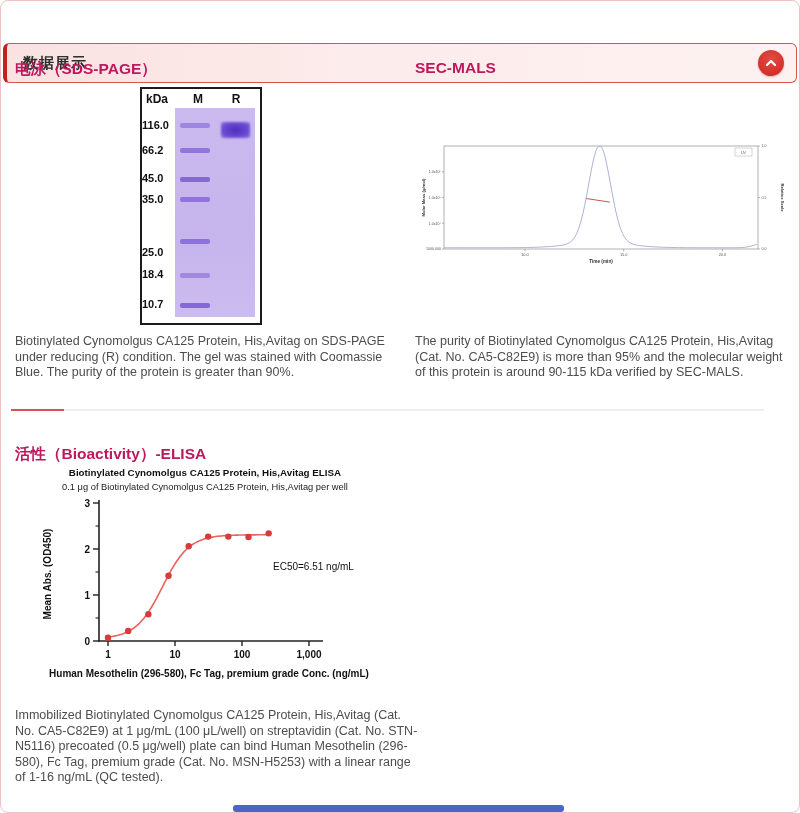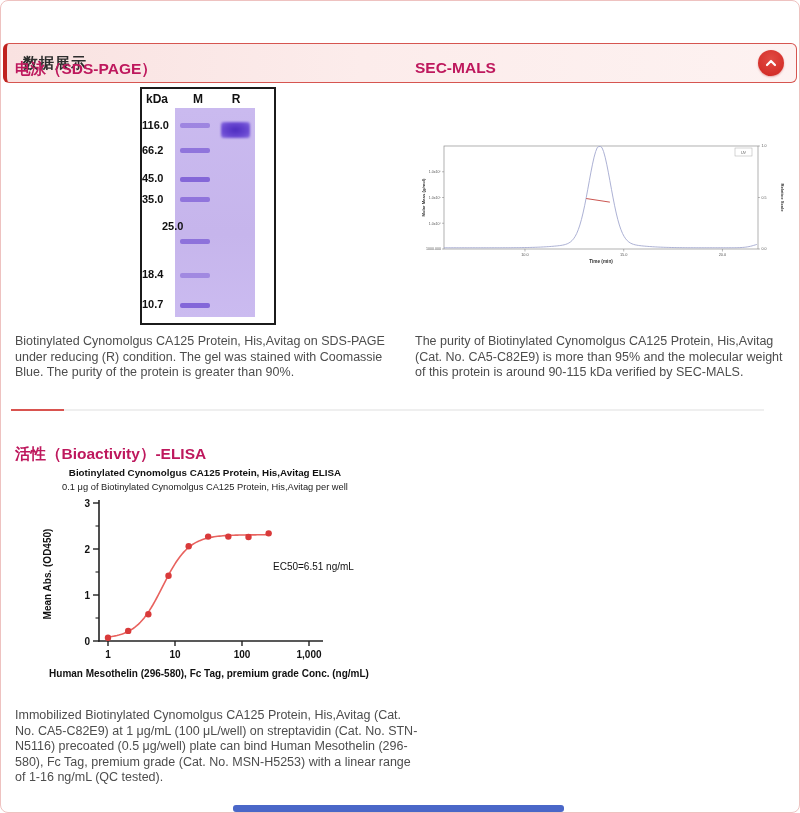--- a/index.html
+++ b/index.html
@@ -6,21 +6,21 @@
   body{font-family:"Liberation Sans","DejaVu Sans",sans-serif;-webkit-font-smoothing:antialiased;}
   #page{position:relative;width:798px;height:811px;background:#fff;border:1px solid #eec2c0;border-radius:8px;overflow:hidden;}
   
   #hdr{position:absolute;top:2px;left:2px;right:2px;height:38px;background:linear-gradient(90deg,#f9e2e1 0%,#fcecEB 45%,#fdf2f1 100%);border:1px solid #d65550;border-left:4px solid #c0221f;border-radius:6px;display:flex;align-items:center;margin-top:40px;}
   #hdr .title{font-size:15px;font-weight:bold;color:#2d2d2d;margin-left:16px;letter-spacing:1px;}
   #topBtn{position:absolute;right:12px;top:50%;transform:translateY(-50%);width:26px;height:26px;border-radius:50%;background:radial-gradient(circle at 50% 35%,#e14b43,#cf2520);border:none;display:flex;align-items:center;justify-content:center;cursor:pointer;box-shadow:0 1px 2px rgba(180,30,30,.35);}
   
   .sec-h{position:absolute;font-size:15.5px;font-weight:bold;color:#be185d;}
   .caption{position:absolute;font-size:12.5px;line-height:15.5px;color:#4d4d4d;}
   
-  #gelBox{position:absolute;left:139px;top:86px;width:136px;height:238px;background:#fff;border:2px solid #1b1b1b;box-sizing:border-box;}
+  #gelBox{position:absolute;left:139px;top:86px;width:122px;height:238px;background:#fff;border:2px solid #1b1b1b;box-sizing:border-box;}
   #gelBox .hd{position:absolute;top:3px;font-size:12px;font-weight:600;color:#111;}
   #gelArea{position:absolute;left:33px;top:19px;width:80px;height:209px;background:linear-gradient(180deg,#cabaef 0%,#c6b5ec 60%,#cbbbf0 100%);}
   .mk-label{position:absolute;left:0;width:30px;text-align:left;font-size:11px;font-weight:600;color:#111;}
   .mk-band{position:absolute;left:5px;width:30px;height:5px;border-radius:2px;background:#7b5cd6;filter:blur(.6px);}
   #sampleBand{position:absolute;left:46px;width:29px;border-radius:3px;background:radial-gradient(ellipse at 50% 50%,#4d2cc0 0%,#6a49d2 60%,#8a6fe0 100%);filter:blur(1px);}
   
   #divider{position:absolute;top:408px;left:10px;width:753px;height:2px;background:#efefef;}
   #divider .red{position:absolute;left:0;top:0;width:53px;height:2px;background:#d9534f;}
   
   #secChart{position:absolute;left:414px;top:104px;width:380px;height:162px;}
@@ -56,21 +56,21 @@
         <div class="mk-band" style="top: 130.842px; opacity: 0.75;"></div>
         <div class="mk-band" style="top: 164.7px; opacity: 0.5;"></div>
         <div class="mk-band" style="top: 194.587px; opacity: 0.88;"></div>
         <div id="sampleBand" style="top: 14.003px; height: 16.048px;"></div>
       </div>
     <div id="gelLabels">
         <div class="mk-label" style="top: 29.765px;">116.0</div>
         <div class="mk-label" style="top: 54.845px;">66.2</div>
         <div class="mk-label" style="top: 83.06px;">45.0</div>
         <div class="mk-label" style="top: 103.96px;">35.0</div>
-        <div class="mk-label" style="top: 131px; padding-left: 20px;">25.0</div>
+        <div class="mk-label" style="top: 157px;">25.0</div>
         <div class="mk-label" style="top: 179.2px;">18.4</div>
         <div class="mk-label" style="top: 209.087px;">10.7</div>
       </div>
   </div>
 
   <div class="caption" style="left:14px;top:333px;width:380px;">Biotinylated Cynomolgus CA125 Protein, His,Avitag on SDS-PAGE under reducing (R) condition. The gel was stained with Coomassie Blue. The purity of the protein is greater than 90%.</div>
 
   <div class="sec-h" style="left:414px;top:58px;">SEC-MALS</div>
   <div id="secChart"><svg viewBox="0 0 380 162" width="380" height="162">
         <rect x="29" y="41" width="314" height="103" fill="#ffffff" stroke="#8f8f8f" stroke-width="0.7"></rect>

